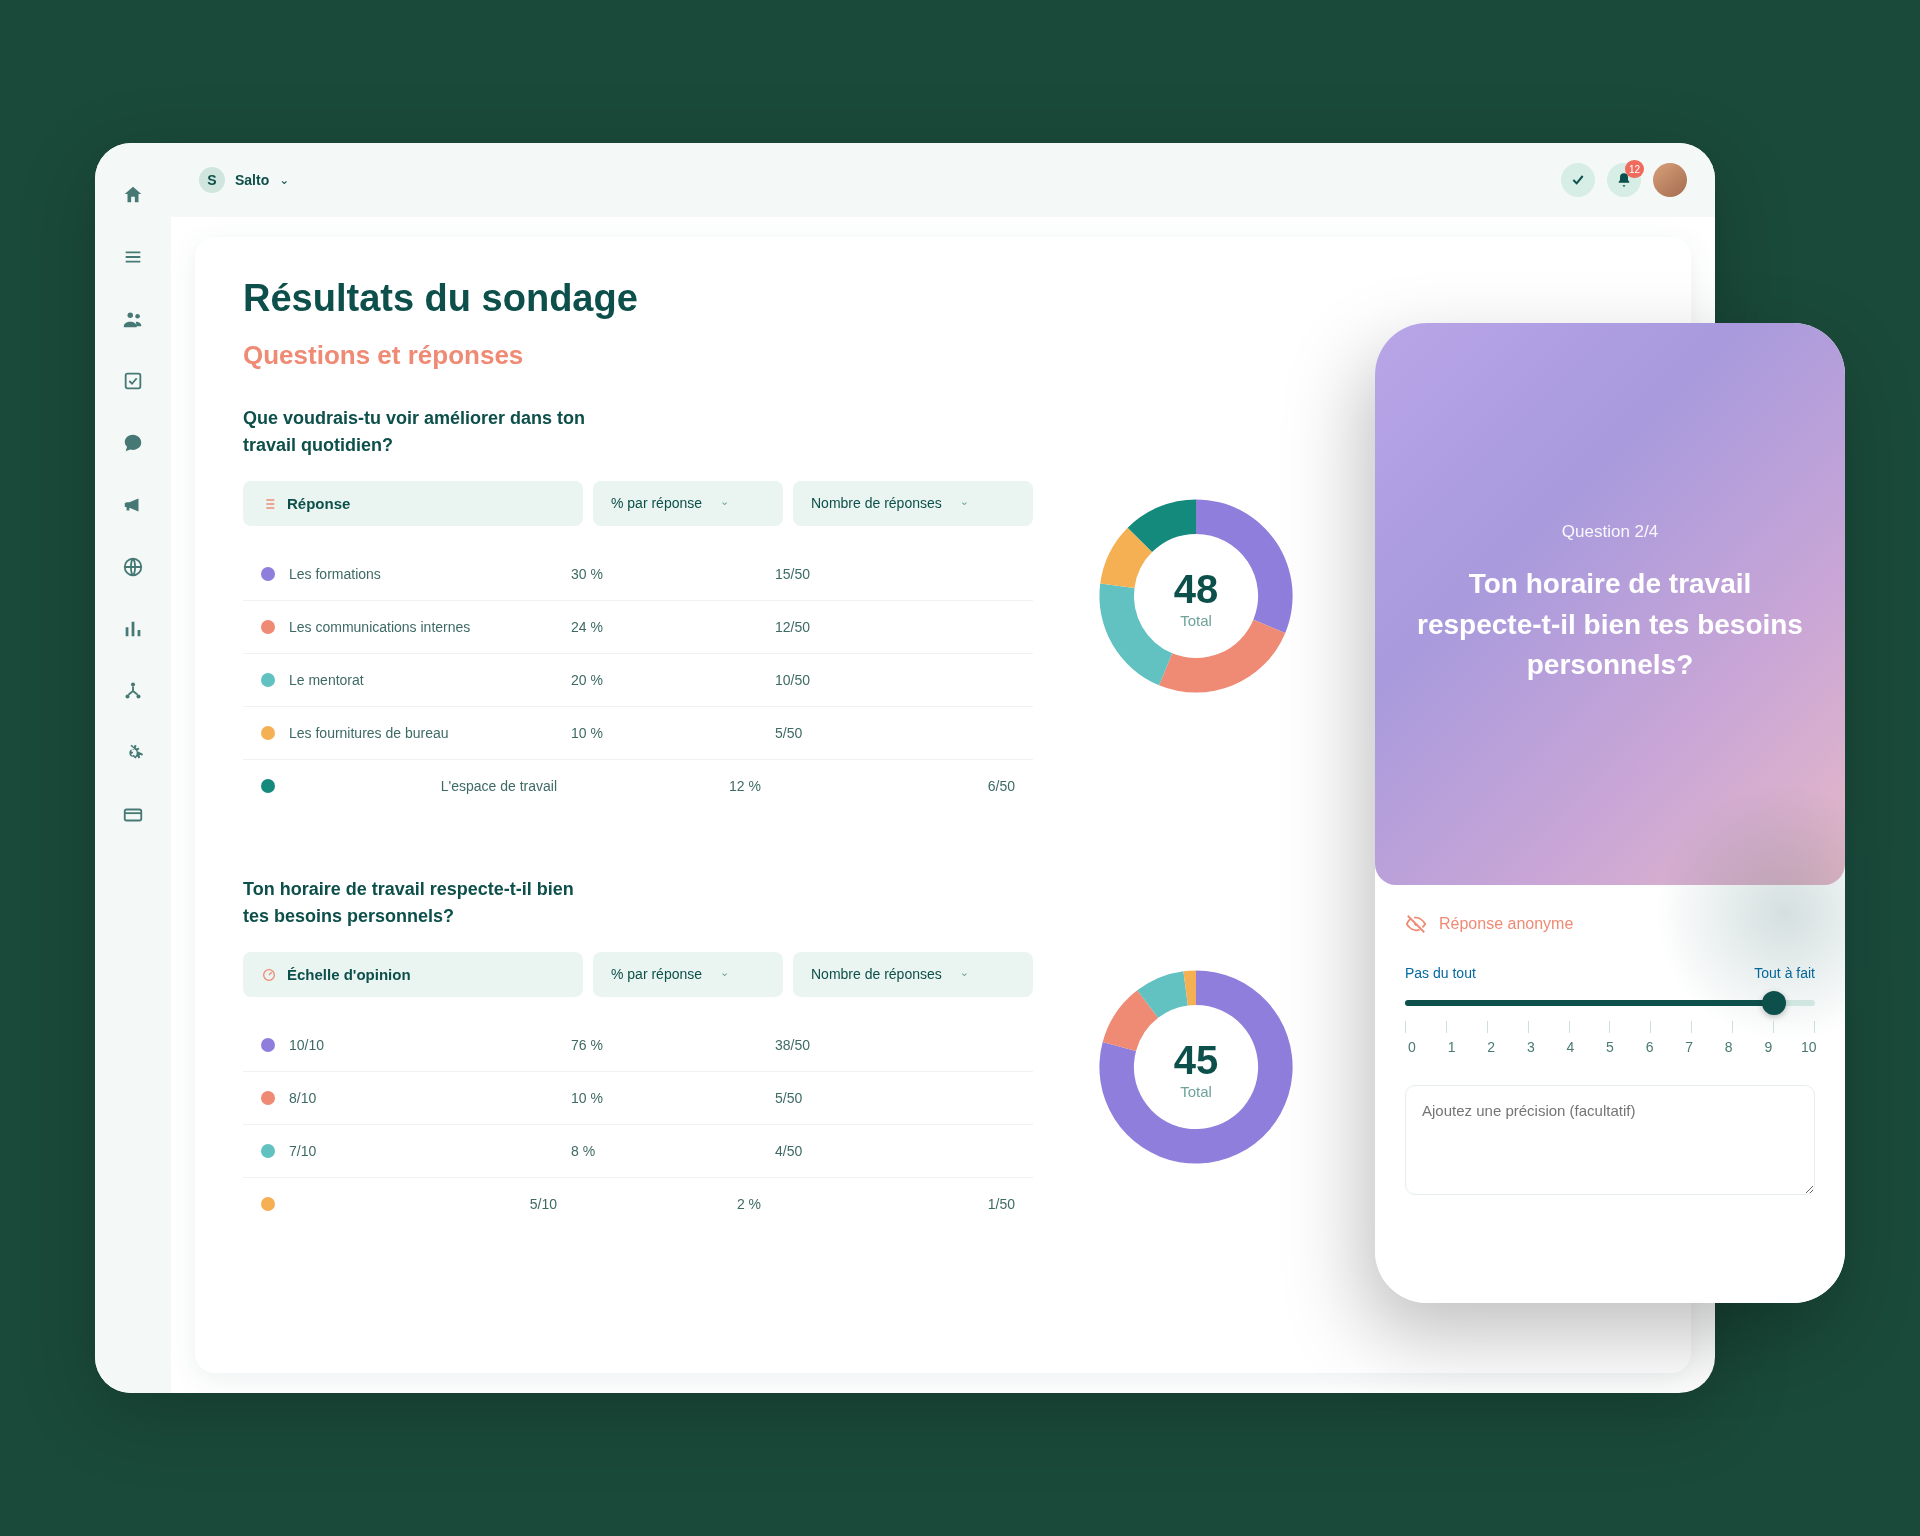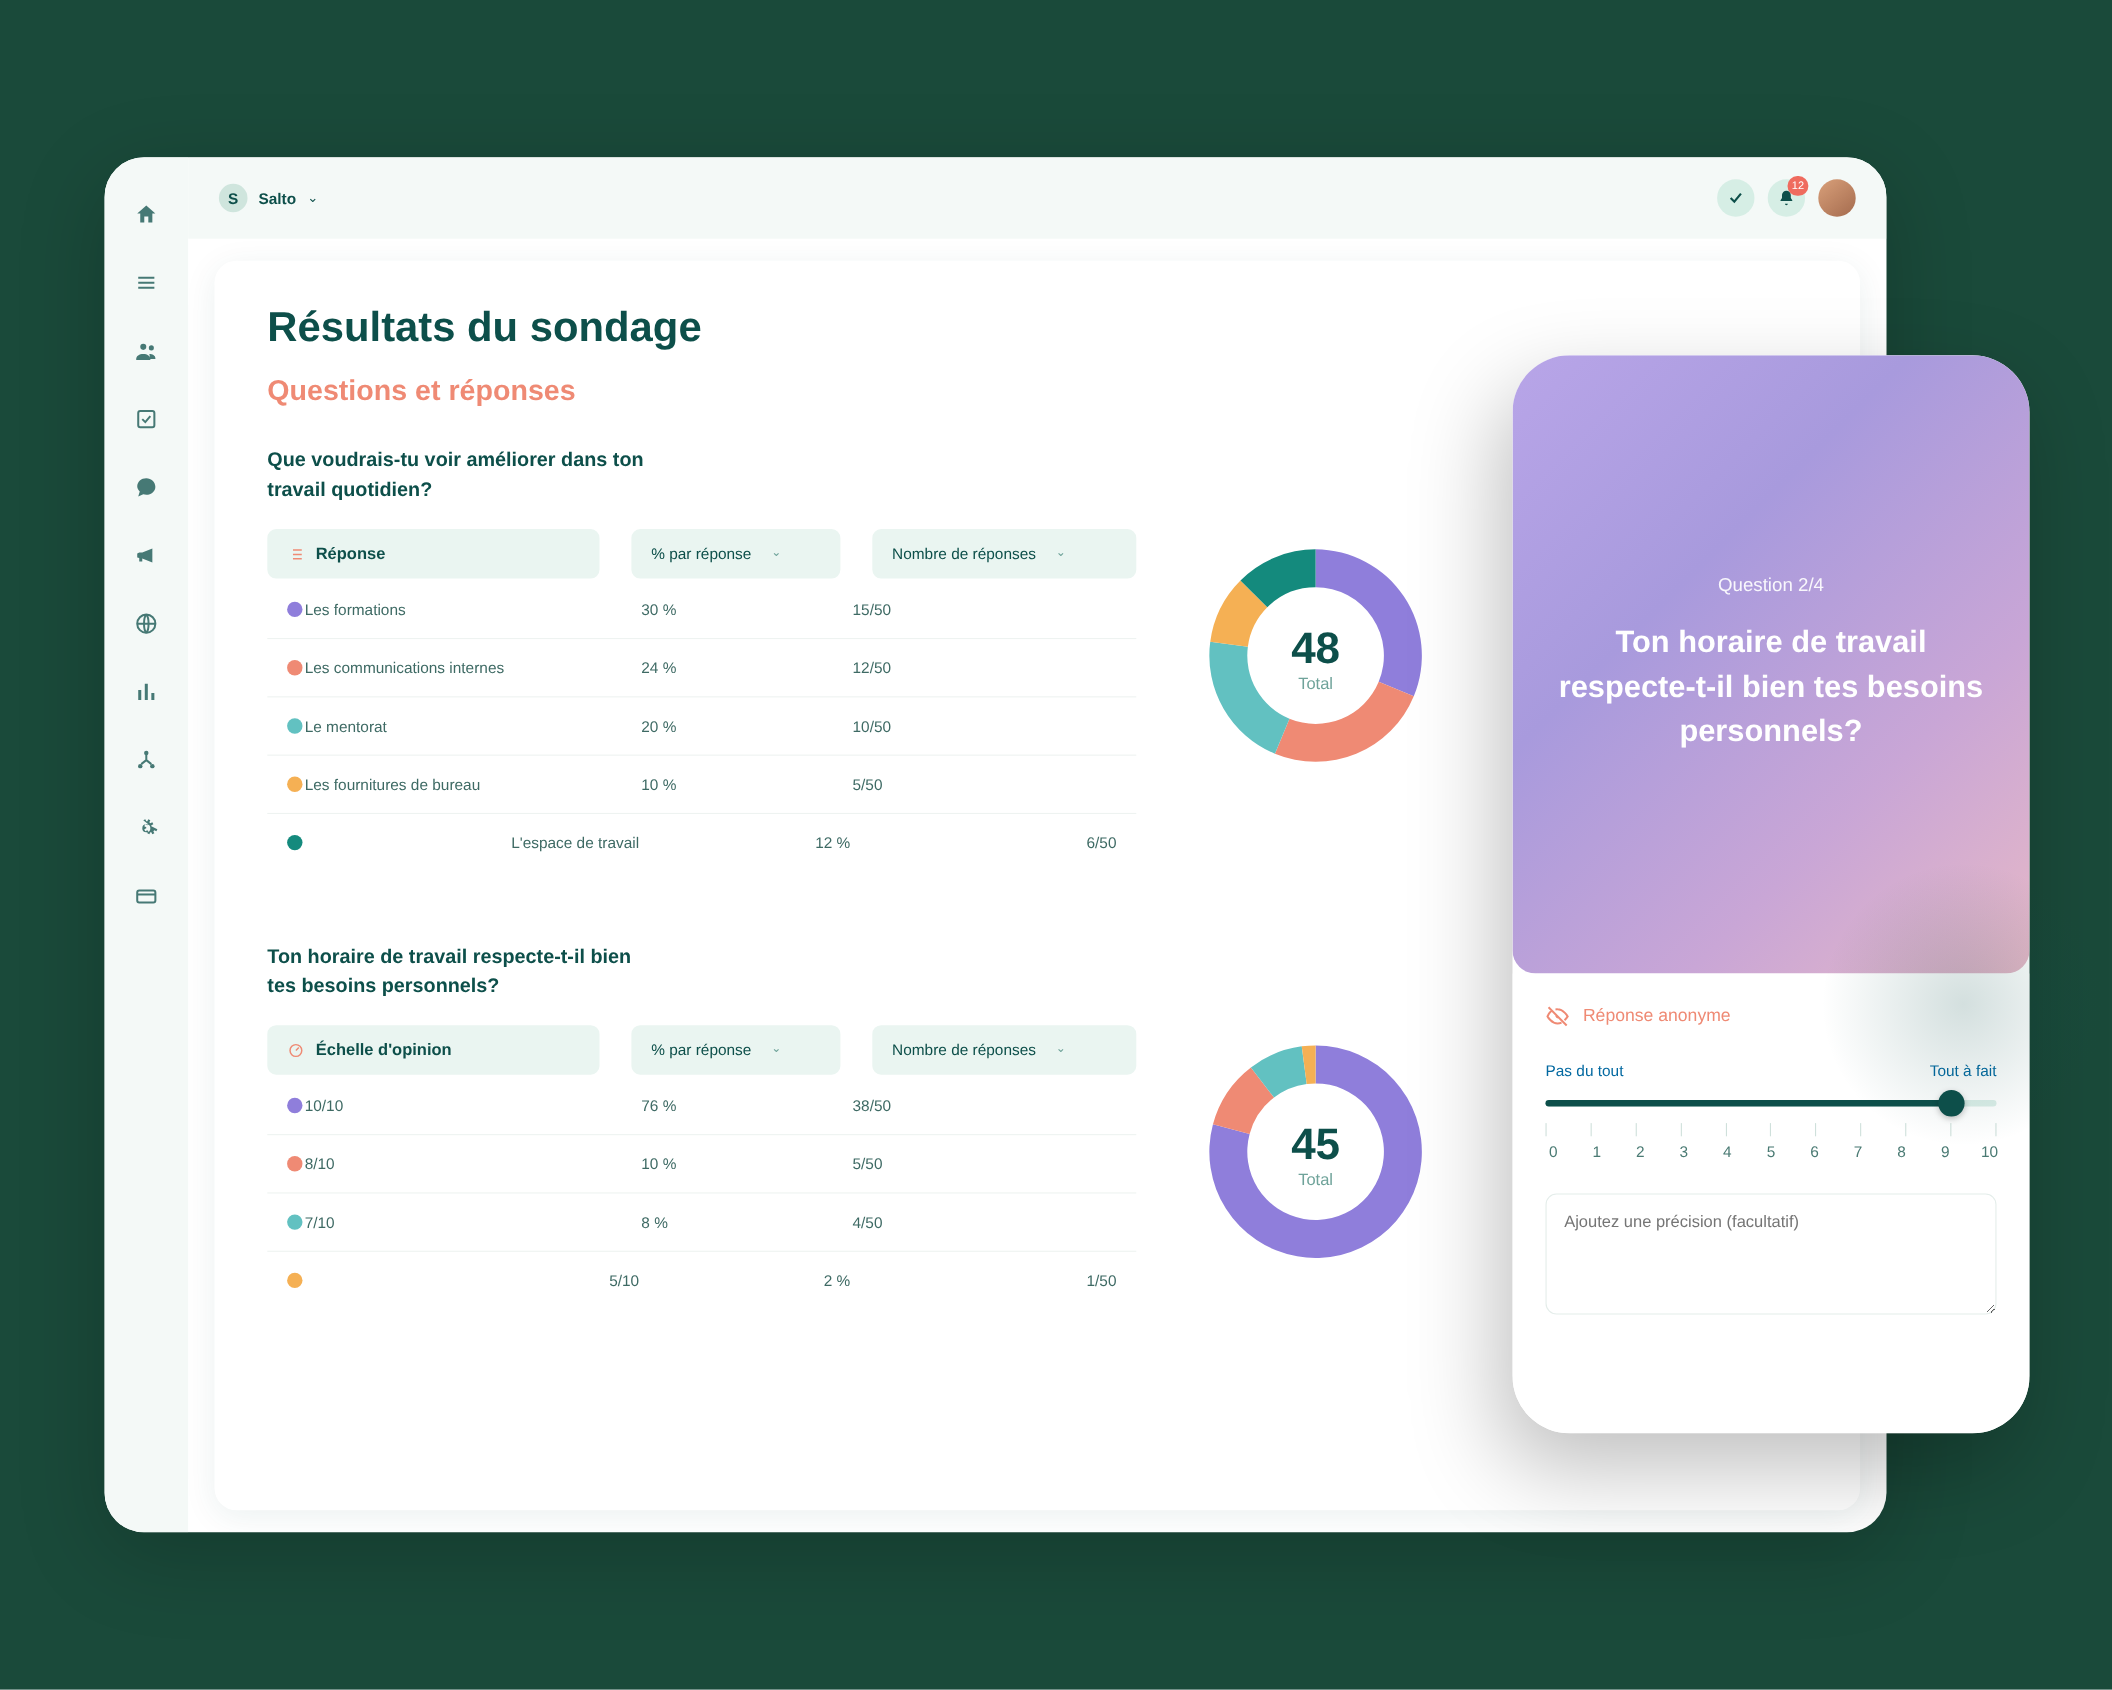--- a/index.html
+++ b/index.html
@@ -20,27 +20,27 @@
 .top-round svg { width: 16px; height: 16px; }
 .notif-badge { position: absolute; top: -3px; right: -3px; background: #ef6b5e; color: #fff; font-size: 10px; border-radius: 10px; min-width: 18px; height: 18px; padding: 0 4px; display: flex; align-items: center; justify-content: center; }
 .avatar { width: 34px; height: 34px; border-radius: 50%; background: linear-gradient(140deg,#d9a07a,#a46b4e); cursor: pointer; }
 .card { margin: 20px 24px; background: #fff; border-radius: 20px; box-shadow: 0 6px 30px rgba(12,78,73,.08); padding: 40px 48px 60px; flex: 1; overflow: auto; }
 .page-title { color: #0d4f4a; font-size: 38px; font-weight: 700; margin-bottom: 20px; }
 .section-title { color: #ef8a74; font-size: 26px; font-weight: 700; margin-bottom: 34px; }
 .question-block { margin-bottom: 64px; }
 .question-text { color: #0d4f4a; font-size: 18px; font-weight: 700; max-width: 360px; line-height: 1.5; margin-bottom: 22px; }
 .qrow { display: flex; gap: 48px; align-items: flex-start; }
 .qtable { flex: 1; max-width: 790px; }
-.qhead { display: flex; gap: 29px; margin-bottom: 2px; }
+.qhead { display: flex; gap: 10px; margin-bottom: 22px; }
 .qh-label { flex: 1.2; background: #eaf5f1; border-radius: 8px; padding: 14px 18px; color: #0d4f4a; font-weight: 600; display: flex; align-items: center; gap: 10px; font-size: 15px; }
 .qh-pill { background: #eaf5f1; border-radius: 8px; padding: 14px 18px; color: #0d4f4a; font-weight: 500; display: flex; align-items: flex-start; gap: 10px; font-size: 14px; cursor: pointer; }
 .qh-pill .caret { margin-left: 8px; font-size: 11px; color: #6fa39a; }
 .qh-pct { width: 190px; }
 .qh-count { width: 240px; }
-.row { display: flex; align-items: center; border-bottom: 1px solid #eef3f1; padding: 18px 18px; gap: 2px; color: #3e6a64; font-size: 14px; }
+.row { display: flex; align-items: center; border-bottom: 1px solid #eef3f1; padding: 18px 18px; gap: 14px; color: #3e6a64; font-size: 14px; }
 .row:last-child { border-bottom: none; text-align: right; }
 .dot { width: 14px; height: 14px; border-radius: 50%; flex-shrink: 0; }
 .row-label { flex: 1.2; }
 .row-pct { width: 190px; }
 .row-count { width: 240px; }
 .donut-wrap { position: relative; }
 .donut-center { position: absolute; inset: 0; display: flex; flex-direction: column; align-items: center; justify-content: center; }
 .donut-value { color: #0d4f4a; font-size: 40px; font-weight: 700; }
 .donut-total { color: #6fa39a; font-size: 15px; }
 

